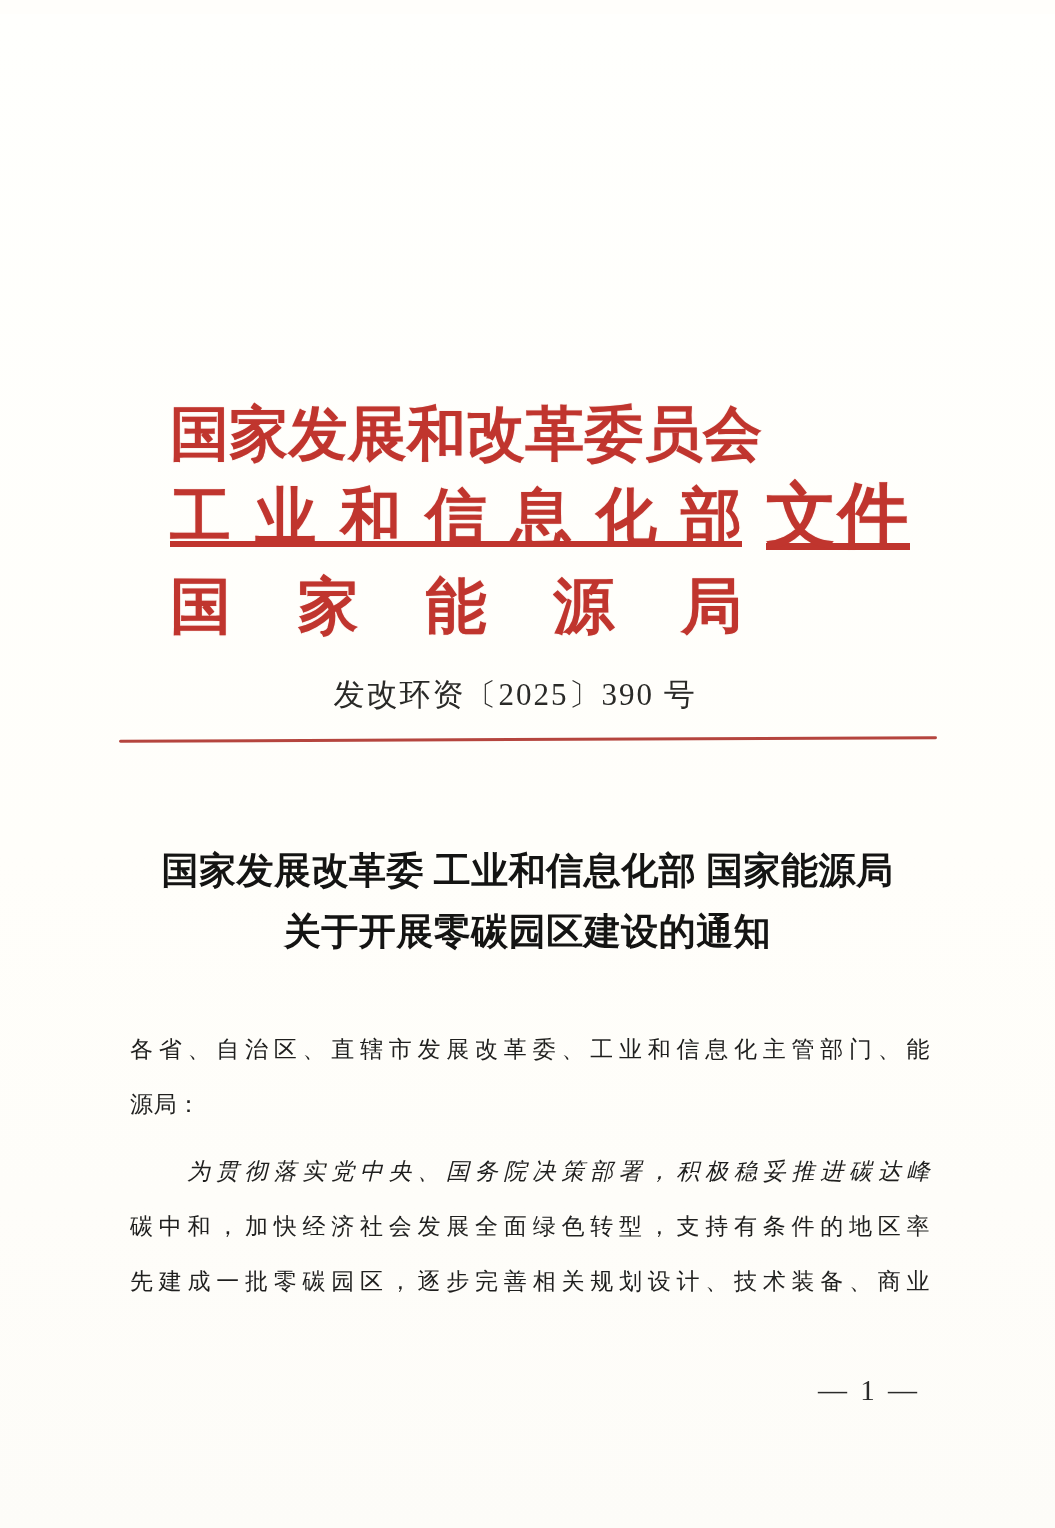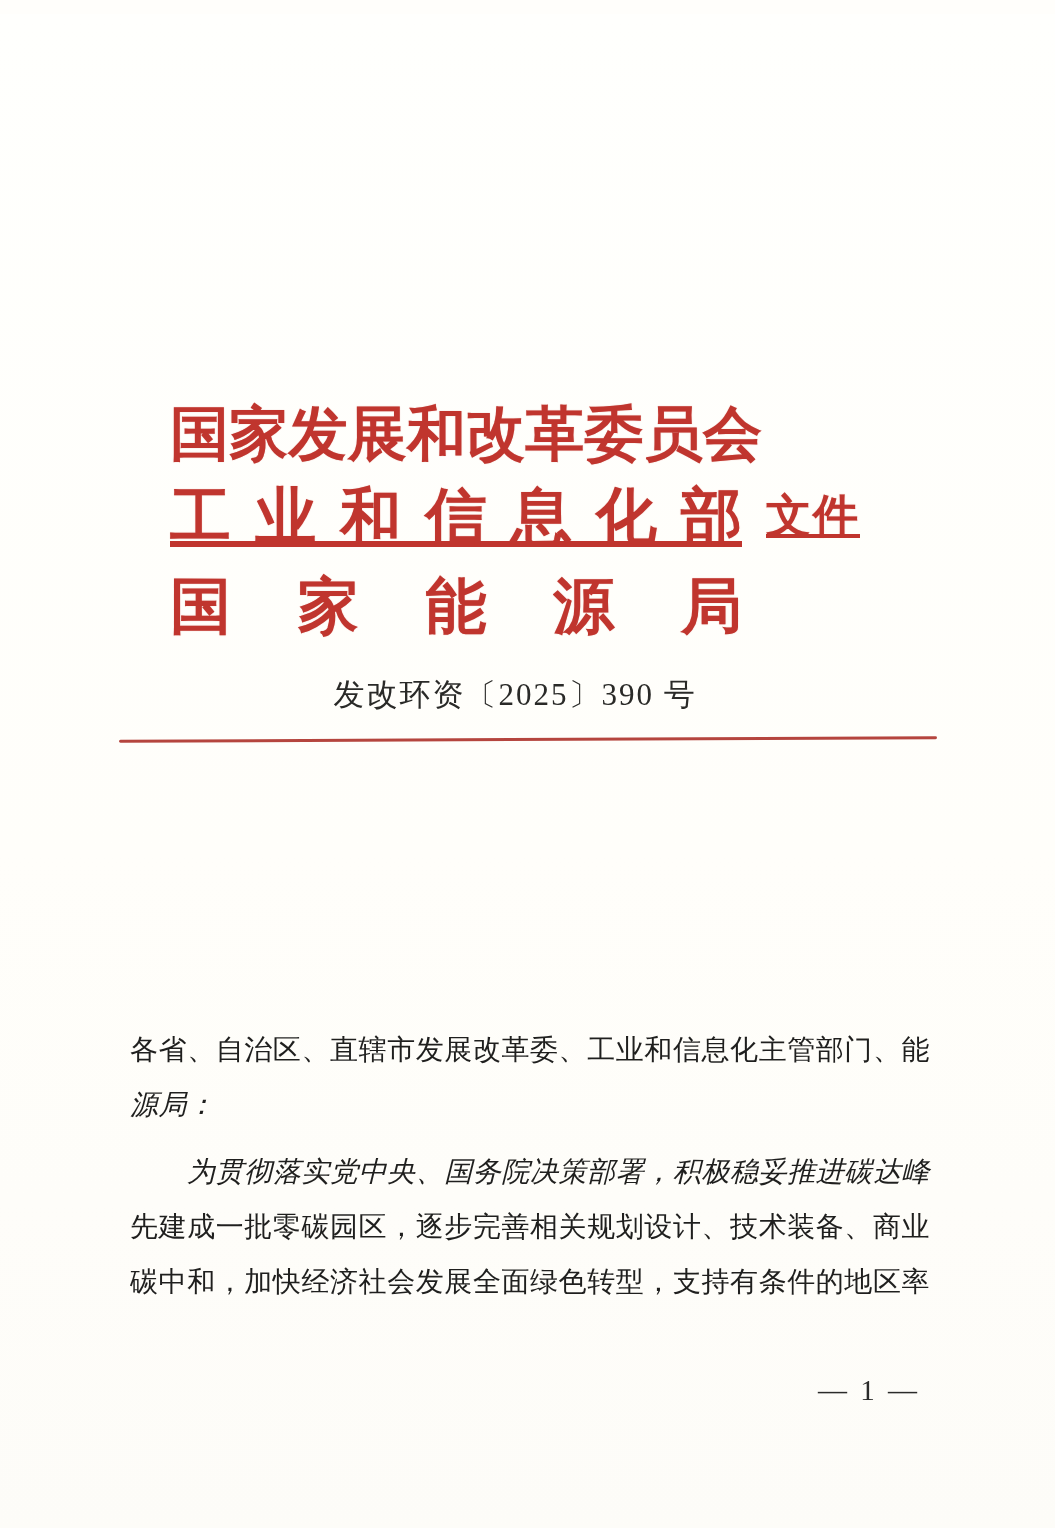--- a/index.html
+++ b/index.html
@@ -44,21 +44,21 @@
   .lh-justified {
     width: 572px;
     font-size: 61px;
     line-height: 1;
     text-align: justify;
     text-align-last: justify;
     text-shadow: 0 0 1px rgba(192, 53, 46, 0.45);
   }
   .lh-wenjian {
     margin-left: 24px;
-    font-size: 45px;
+    font-size: 70px;
     line-height: 1;
     letter-spacing: 2px;
     text-shadow: 0 0 1px rgba(192, 53, 46, 0.5);
   }
   .lh-line3 {
     margin-top: 16px;
   }
 
   
   .doc-number {
@@ -101,32 +101,31 @@
     display: block;
     line-height: 61px;
   }
 
   
   .body-text {
     position: absolute;
     left: 130px;
     top: 1008px;
     width: 800px;
-    font-size: 28px;
+    font-size: 23px;
     color: #1f1f1e;
     letter-spacing: 0.5px;
   }
   .body-line {
     line-height: 55px;
     text-align: justify;
     text-align-last: justify;
   }
   .body-line.short {
     text-align-last: left;
-    font-style: italic;
   }
   .body-line.indent {
     padding-left: 57px;
   }
   .body-line.para-gap {
     margin-top: 12px;
     font-style: italic;
   }
 
   
@@ -151,24 +150,28 @@
       <div class="lh-justified">工业和信息化部</div>
       <div class="lh-wenjian">文件</div>
     </div>
     <div class="lh-justified lh-line3">国家能源局</div>
   </header>
 
   <div class="doc-number">发改环资〔2025〕390 号</div>
 
   <div class="red-rule"></div>
 
+  <h1 class="title">
+    <span class="title-line">国家发展改革委 工业和信息化部 国家能源局</span>
+    <span class="title-line">关于开展零碳园区建设的通知</span>
+  </h1>
 
   <div class="body-text">
     <div class="body-line">各省、自治区、直辖市发展改革委、工业和信息化主管部门、能</div>
     <div class="body-line short">源局：</div>
     <div class="body-line indent para-gap">为贯彻落实党中央、国务院决策部署，积极稳妥推进碳达峰</div>
+    <div class="body-line">碳中和，加快经济社会发展全面绿色转型，支持有条件的地区率</div>
     <div class="body-line">先建成一批零碳园区，逐步完善相关规划设计、技术装备、商业</div>
-    <div class="body-line">碳中和，加快经济社会发展全面绿色转型，支持有条件的地区率</div>
   </div>
 
   <div class="page-number">— 1 —</div>
 
 </div>
 
 </body></html>

